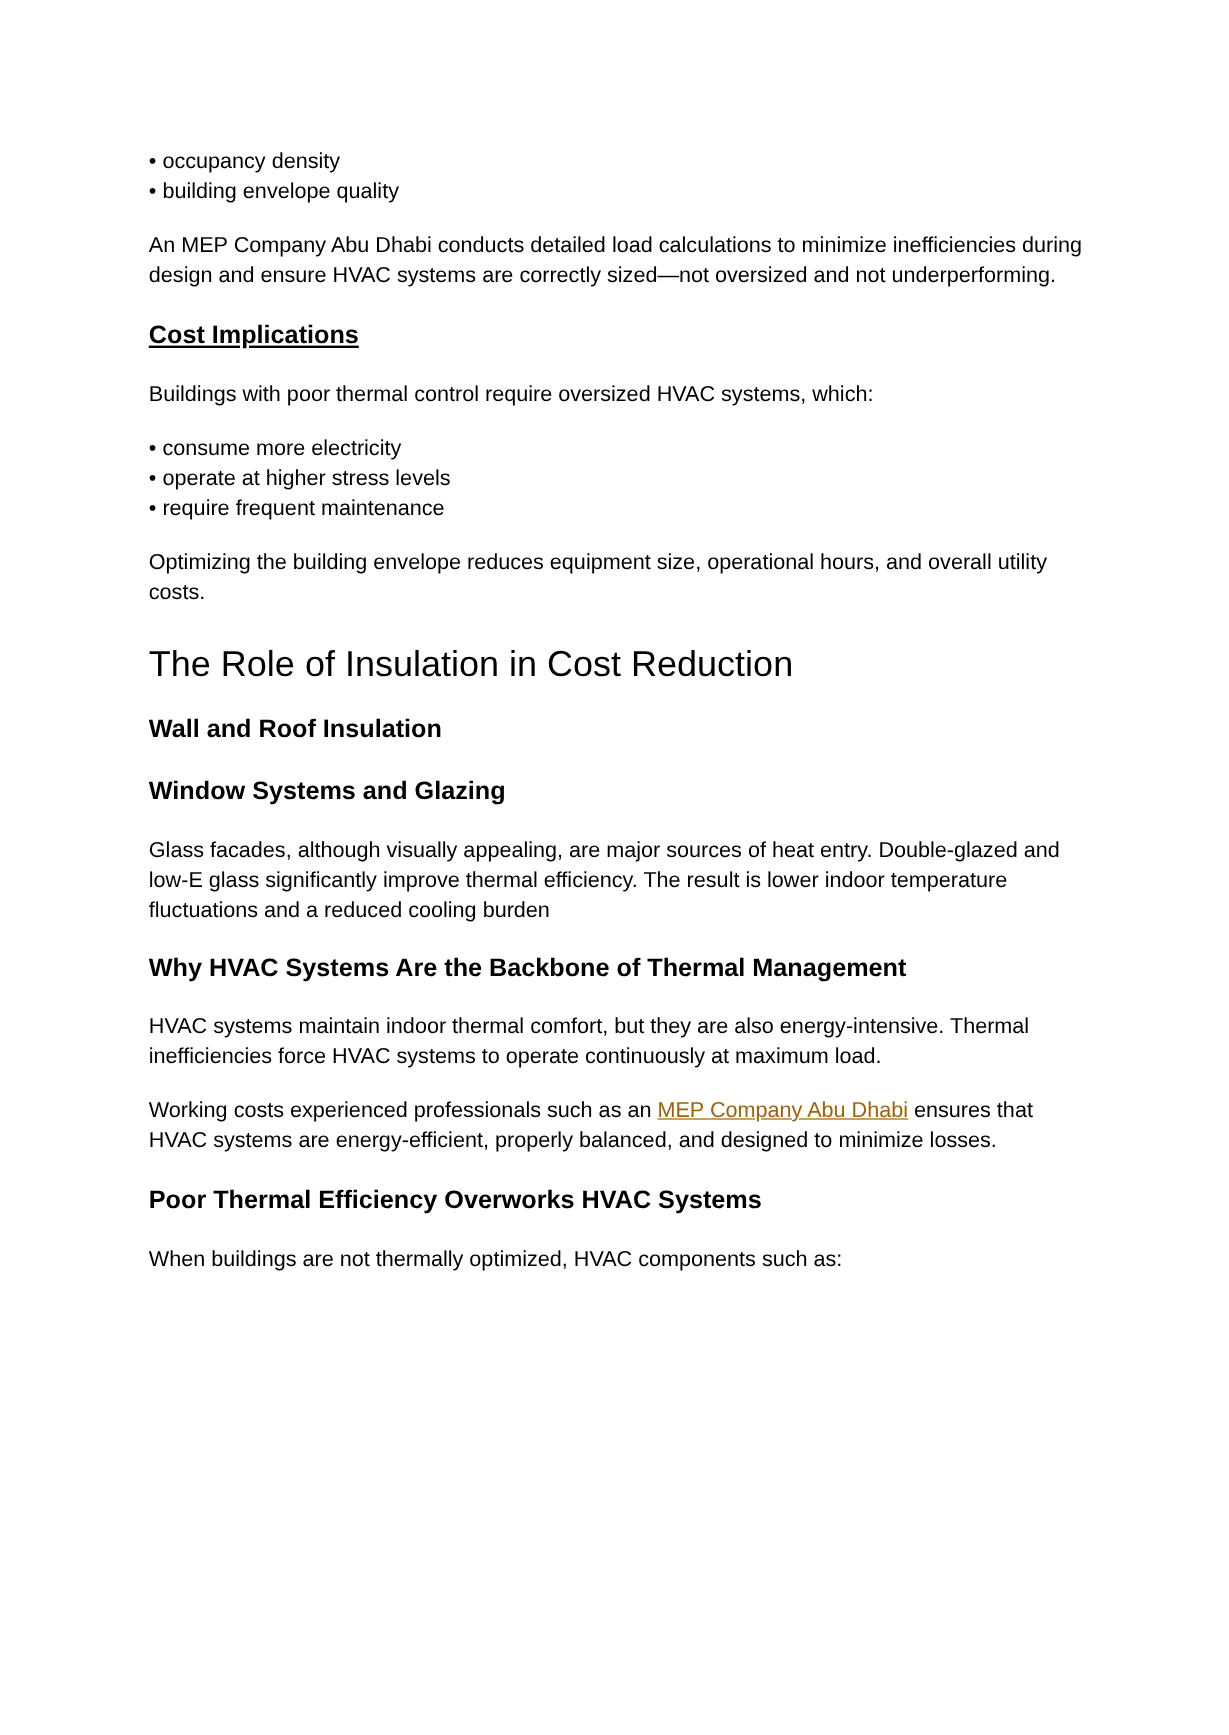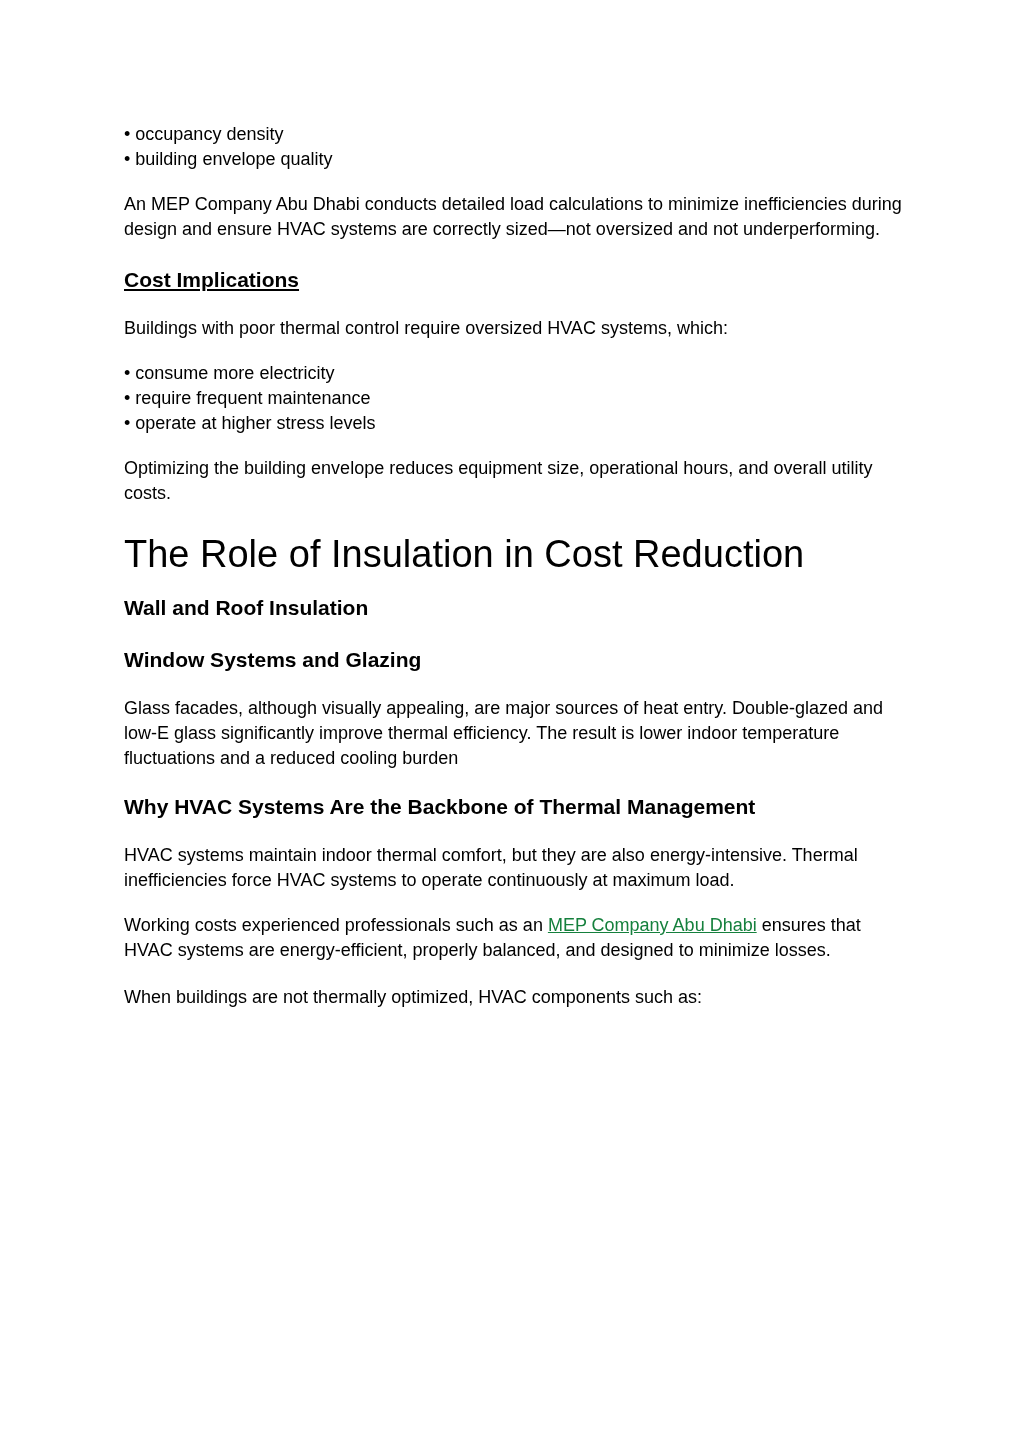--- a/index.html
+++ b/index.html
@@ -34,32 +34,32 @@
       line-height: 25px;
     }
     .bullets li { margin: 0; padding: 0; }
     p {
       margin: 0;
       font-size: 18px;
       line-height: 25px;
     }
     h1 {
       margin: 0;
-      font-size: 38px;
+      font-size: 30px;
       line-height: 36px;
       font-weight: normal;
     }
     h3 {
       margin: 0;
       font-size: 21px;
       line-height: 28px;
       font-weight: bold;
     }
     a {
-      color: #15803d;
+      color: #a16207;
       text-decoration: underline;
     }
   </style>
 </head>
 <body>
 
 <div class="page">
   <div class="content">
 
     <ul class="bullets">
@@ -68,39 +68,40 @@
     </ul>
 
     <p style="margin-top:20px;">An MEP Company Abu Dhabi conducts detailed load calculations to minimize inefficiencies during design and ensure HVAC systems are correctly sized—not oversized and not underperforming.</p>
 
     <h3 style="margin-top:24px;text-decoration:underline;">Cost Implications</h3>
 
     <p style="margin-top:22px;">Buildings with poor thermal control require oversized HVAC systems, which:</p>
 
     <ul class="bullets" style="margin-top:20px;">
       <li><span>•</span> <span>consume more electricity</span></li>
+      <li><span>•</span> <span>operate at higher stress levels</span></li>
       <li><span>•</span> <span>require frequent maintenance</span></li>
-      <li><span>•</span> <span>operate at higher stress levels</span></li>
     </ul>
 
     <p style="margin-top:20px;">Optimizing the building envelope reduces equipment size, operational hours, and overall utility costs.</p>
 
     <h1 style="margin-top:30px;">The Role of Insulation in Cost Reduction</h1>
 
     <h3 style="margin-top:22px;">Wall and Roof Insulation</h3>
 
 
     <h3 style="margin-top:24px;">Window Systems and Glazing</h3>
 
     <p style="margin-top:22px;">Glass facades, although visually appealing, are major sources of heat entry. Double-glazed and low-E glass significantly improve thermal efficiency. The result is lower indoor temperature fluctuations and a reduced cooling burden</p>
 
 
     <h3 style="margin-top:22px;">Why HVAC Systems Are the Backbone of Thermal Management</h3>
 
     <p style="margin-top:22px;">HVAC systems maintain indoor thermal comfort, but they are also energy-intensive. Thermal inefficiencies force HVAC systems to operate continuously at maximum load.</p>
 
     <p style="margin-top:20px;"><span>Working costs experienced professionals such as an </span><a href="#">MEP Company Abu Dhabi</a><span> ensures that HVAC systems are energy-efficient, properly balanced, and designed to minimize losses.</span></p>
 
+    <h3 style="margin-top:24px;">Poor Thermal Efficiency Overworks HVAC Systems</h3>
 
     <p style="margin-top:22px;">When buildings are not thermally optimized, HVAC components such as:</p>
 
   </div>
 </div>
 
 </body></html>

